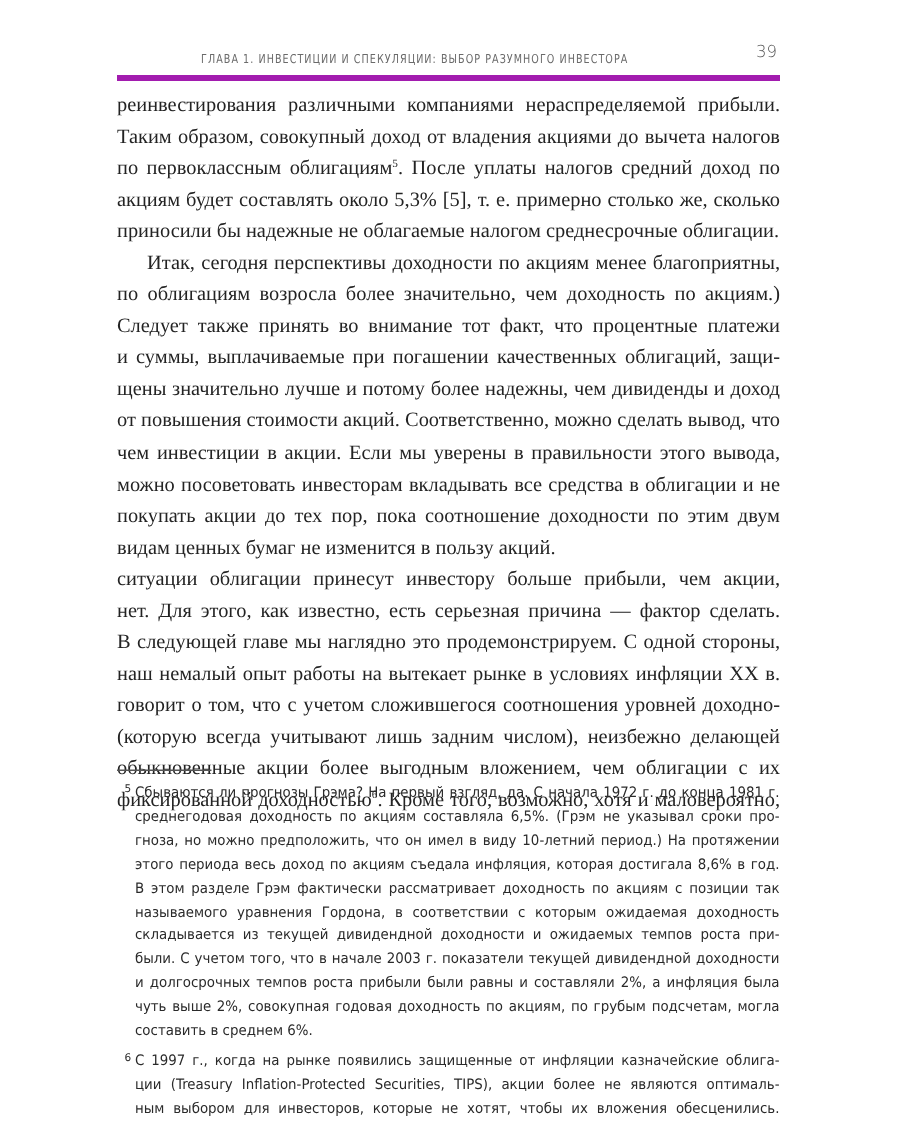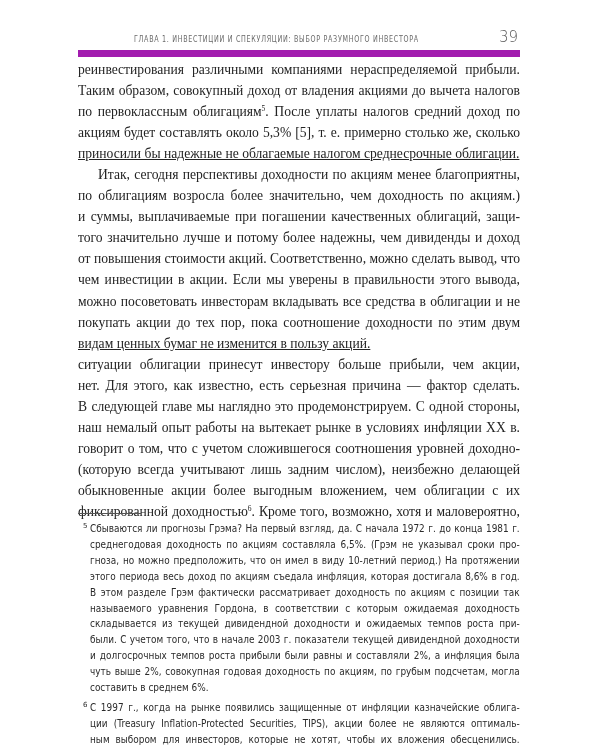--- a/index.html
+++ b/index.html
@@ -3,39 +3,39 @@
   <meta charset="utf-8">
   <style>
     html, body { margin: 0; padding: 0; }
     body {
       width: 600px; height: 750px; background: #ffffff; overflow: hidden;
       position: relative; color: #1e1e1e;
     }
     .page { position: absolute; left: 78px; top: 0; width: 442px; }
     .running-head {
       position: absolute; top: 28px; left: 0; width: 442px; height: 22px;
-      border-bottom: 7px solid #a21caf;
+      border-bottom: 4px solid #a21caf;
     }
     .running-head .title {
       position: absolute; left: 56px; top: 6px;
       font-family: "DejaVu Sans", sans-serif; font-size: 8.2px; letter-spacing: 0.9px;
       color: #6a6a6a; transform: scaleX(0.78); transform-origin: left center; white-space: nowrap;
     }
     .running-head .pagenum {
       position: absolute; right: 2px; top: 0px;
-      font-family: "DejaVu Sans", sans-serif; font-size: 15px; color: #555; font-weight: 300;
+      font-family: "DejaVu Sans", sans-serif; font-size: 11px; color: #555; font-weight: 300;
     }
     .body-text {
       position: absolute; top: 59px; left: 0; width: 442px;
       font-family: "Liberation Serif", serif; font-size: 13.6px; line-height: 21.05px;
       text-align: justify; color: #232323;
     }
     .body-text p { margin: 0; }
     .body-text .line { display: block; text-align-last: justify; white-space: nowrap; }
-    .body-text .line.last { text-align-last: left; text-decoration: underline; }
+    .body-text .line.last { text-align-last: left; }
     sup { font-size: 7.5px; vertical-align: 5px; line-height: 0; }
     .fn-rule {
       position: absolute; top: 513px; left: 0; width: 63px; border-top: 1px solid #555;
     }
     .footnotes {
       position: absolute; top: 521px; left: 0; width: 442px;
       font-family: "DejaVu Sans", sans-serif; font-size: 9.6px; line-height: 15.9px;
       color: #2a2a2a;
     }
     .fn { position: relative; padding-left: 12px; margin-bottom: 4px; }
@@ -57,22 +57,23 @@
     <p>
       <span class="line">реинвестирования различными компаниями нераспределяемой прибыли.</span>
       <span class="line">Таким образом, совокупный доход от владения акциями до вычета налогов</span>
       <span class="line"><span>по первоклассным облигациям</span><sup>5</sup><span>. После уплаты налогов средний доход по</span></span>
       <span class="line">акциям будет составлять около 5,3% [5], т. е. примерно столько же, сколько</span>
       <span class="line last">приносили бы надежные не облагаемые налогом среднесрочные облигации.</span>
     </p>
     <p>
       <span class="line" style="padding-left:20px;width:422px">Итак, сегодня перспективы доходности по акциям менее благоприятны,</span>
       <span class="line">по облигациям возросла более значительно, чем доходность по акциям.)</span>
+      <span class="line">Следует также принять во внимание тот факт, что процентные платежи</span>
       <span class="line">и суммы, выплачиваемые при погашении качественных облигаций, защи-</span>
-      <span class="line">того значительно лучше и потому более надежны, чем дивиденды и доход</span>
+      <span class="line">щены значительно лучше и потому более надежны, чем дивиденды и доход</span>
       <span class="line">от повышения стоимости акций. Соответственно, можно сделать вывод, что</span>
       <span class="line">чем инвестиции в акции. Если мы уверены в правильности этого вывода,</span>
       <span class="line">можно посоветовать инвесторам вкладывать все средства в облигации и не</span>
       <span class="line">покупать акции до тех пор, пока соотношение доходности по этим двум</span>
       <span class="line last">видам ценных бумаг не изменится в пользу акций.</span>
     </p>
     <p>
       <span class="line">ситуации облигации принесут инвестору больше прибыли, чем акции,</span>
       <span class="line">нет. Для этого, как известно, есть серьезная причина — фактор сделать.</span>
       <span class="line">В следующей главе мы наглядно это продемонстрируем. С одной стороны,</span>

